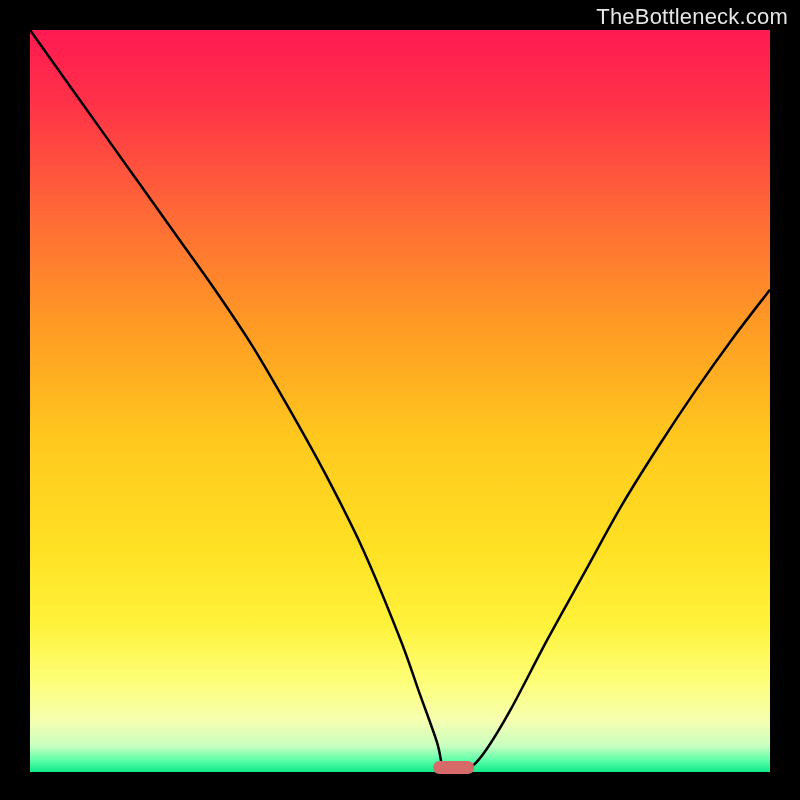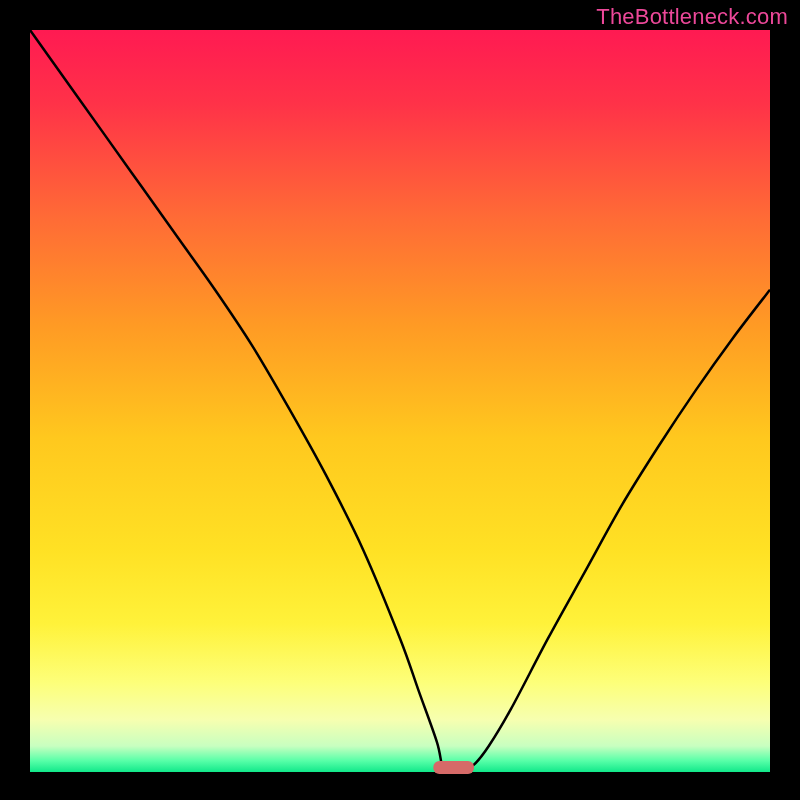--- a/index.html
+++ b/index.html
@@ -14,21 +14,21 @@
   .frame {
     position: relative;
     width: 800px;
     height: 800px;
     background: #000;
   }
   .watermark {
     position: absolute;
     top: 4px;
     right: 12px;
-    color: #ec4899;
+    color: #e5e5e5;
     font-size: 22px;
     font-weight: 500;
     z-index: 10;
     letter-spacing: 0.2px;
   }
   svg {
     display: block;
   }
 </style>
 </head>

